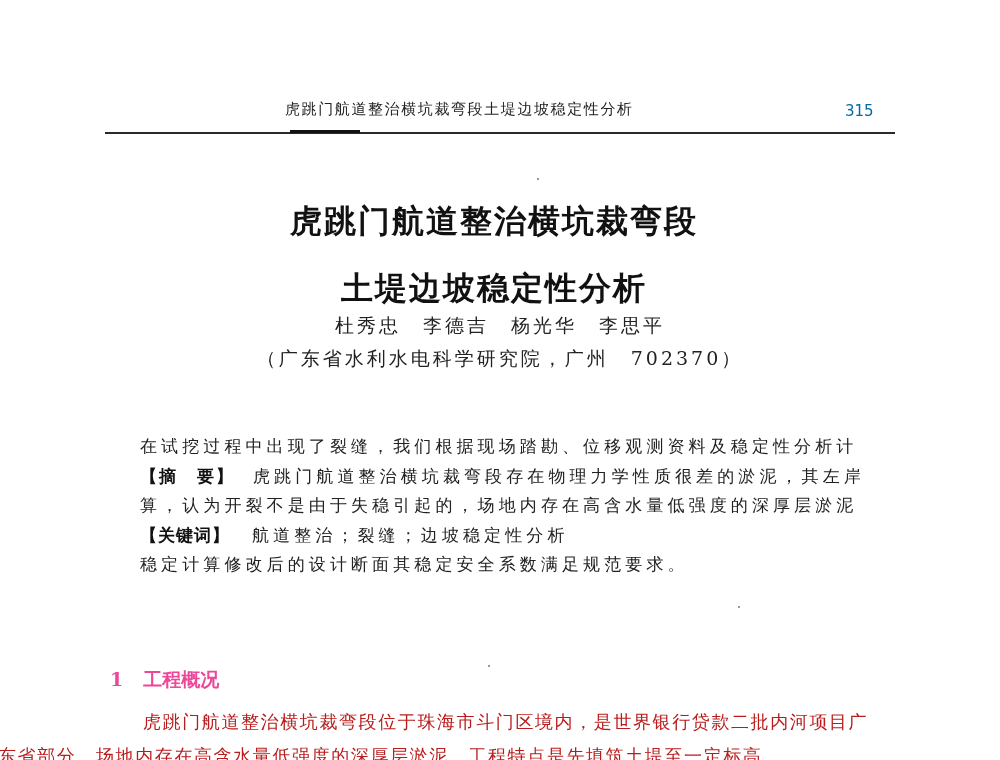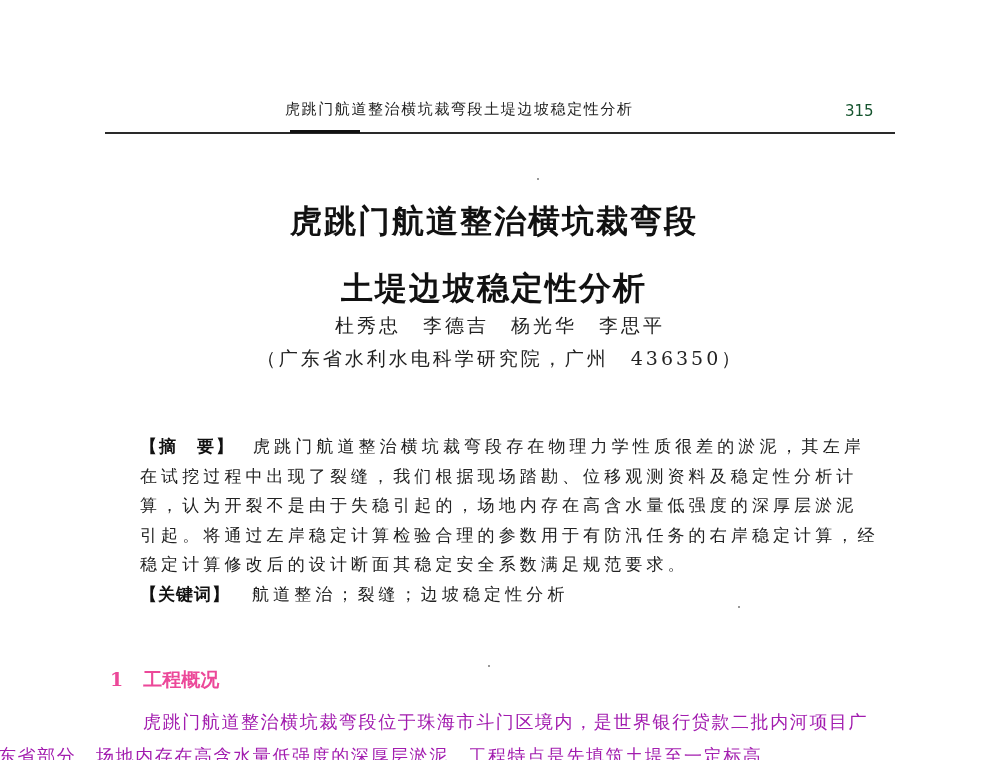--- a/index.html
+++ b/index.html
@@ -5,21 +5,21 @@
   html, body { margin: 0; padding: 0; }
   body {
     width: 1000px; height: 760px; overflow: hidden;
     background: #ffffff; color: #111111; position: relative;
     font-family: "DejaVu Serif", "Liberation Serif", serif;
   }
   .abs { position: absolute; white-space: nowrap; text-align: center; }
 
   
   .run-title { left: 285px; top: 100px; font-size: 15px; letter-spacing: 1.6px; color: #222; font-family: "DejaVu Sans", sans-serif; }
-  .page-num { left: 845px; top: 102px; font-size: 15px; color: #14532d; font-family: "DejaVu Sans", sans-serif; }
+  .page-num { left: 845px; top: 102px; font-size: 15px; color: #0369a1; font-family: "DejaVu Sans", sans-serif; }
   .header-rule { position: absolute; left: 105px; top: 132px; width: 790px; height: 2px; background: #2a2a2a; }
   .header-rule-thick { position: absolute; left: 290px; top: 130px; width: 70px; height: 3px; background: #111; }
 
   .speck { position: absolute; width: 2px; height: 2px; background: #777; border-radius: 1px; }
 
   
   .title-line { left: 0; width: 988px; text-align: center; font-size: 32px; font-weight: bold; letter-spacing: 2px; color: #111; font-family: "DejaVu Serif", serif; }
   .title-1 { top: 200px; }
   .title-2 { top: 245px; margin-top: 22px; }
 
@@ -28,47 +28,46 @@
 
   
   .abstract { position: absolute; left: 140px; top: 432px; width: 720px; }
   .abs-line { height: 29.5px; line-height: 29.5px; font-size: 17px; letter-spacing: 4.1px; color: #222; white-space: nowrap; font-family: "DejaVu Sans", sans-serif; }
   .abs-label { font-weight: bold; letter-spacing: 2px; margin-right: 18px; color: #111; }
   .kw-label { font-weight: bold; letter-spacing: 1px; margin-right: 22px; color: #111; }
 
   .section-head { left: 110px; top: 667px; font-size: 19px; font-weight: bold; color: #ec4899; font-family: "DejaVu Sans", sans-serif; }
   .section-num { margin-right: 20px; font-family: "DejaVu Serif", serif; }
 
-  .body-line { font-size: 18px; letter-spacing: 1.6px; color: #a21caf; font-family: "DejaVu Sans", sans-serif; }
+  .body-line { font-size: 18px; letter-spacing: 1.6px; color: #b91c1c; font-family: "DejaVu Sans", sans-serif; }
   .body-1 { left: 143px; top: 710px; }
   .body-2 { left: -2px; top: 744px; }
 </style>
 </head>
 <body>
 
 <div class="abs run-title">虎跳门航道整治横坑裁弯段土堤边坡稳定性分析</div>
 <div class="abs page-num">315</div>
 <div class="header-rule"></div>
 <div class="header-rule-thick"></div>
 
 <div class="speck" style="left:537px;top:178px;"></div>
 <div class="speck" style="left:488px;top:665px;"></div>
 <div class="speck" style="left:738px;top:606px;"></div>
 
 <div class="abs title-line title-1">虎跳门航道整治横坑裁弯段</div>
 <div class="abs title-line title-2">土堤边坡稳定性分析</div>
 
 <div class="abs authors">杜秀忠　李德吉　杨光华　李思平</div>
-<div class="abs affil">（广东省水利水电科学研究院，广州　436350）</div>
+<div class="abs affil">（广东省水利水电科学研究院，广州　702370）</div>
 
 <div class="abstract">
+  <div class="abs-line">在试挖过程中出现了裂缝，我们根据现场踏勘、位移观测资料及稳定性分析计</div>
   <div class="abs-line"><span class="abs-label">【摘　要】</span><span>虎跳门航道整治横坑裁弯段存在物理力学性质很差的淤泥，其左岸</span></div>
-  <div class="abs-line">在试挖过程中出现了裂缝，我们根据现场踏勘、位移观测资料及稳定性分析计</div>
   <div class="abs-line">算，认为开裂不是由于失稳引起的，场地内存在高含水量低强度的深厚层淤泥</div>
-  <div class="abs-line">引起。将通过左岸稳定计算检验合理的参数用于有防汛任务的右岸稳定计算，经</div>
+  <div class="abs-line"><span class="kw-label">【关键词】</span><span>航道整治；裂缝；边坡稳定性分析</span></div>
   <div class="abs-line">稳定计算修改后的设计断面其稳定安全系数满足规范要求。</div>
-  <div class="abs-line"><span class="kw-label">【关键词】</span><span>航道整治；裂缝；边坡稳定性分析</span></div>
 </div>
 
 <div class="abs section-head"><span class="section-num">1</span><span>工程概况</span></div>
 
 <div class="abs body-line body-1">虎跳门航道整治横坑裁弯段位于珠海市斗门区境内，是世界银行贷款二批内河项目广</div>
 <div class="abs body-line body-2">东省部分。场地内存在高含水量低强度的深厚层淤泥，工程特点是先填筑土堤至一定标高</div>
 
 </body></html>

